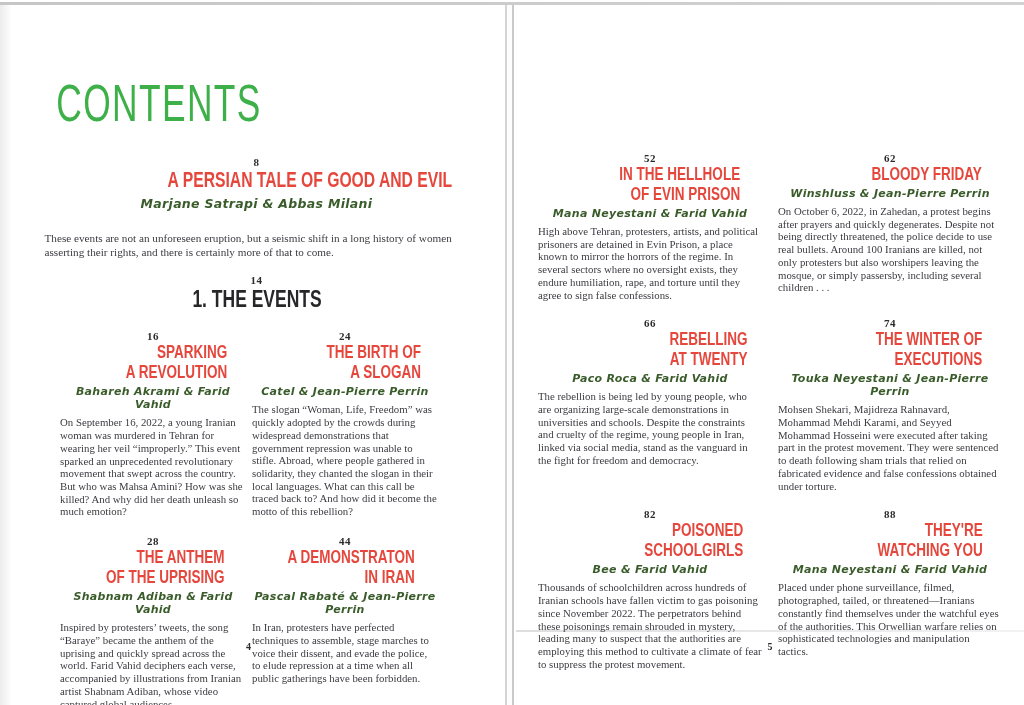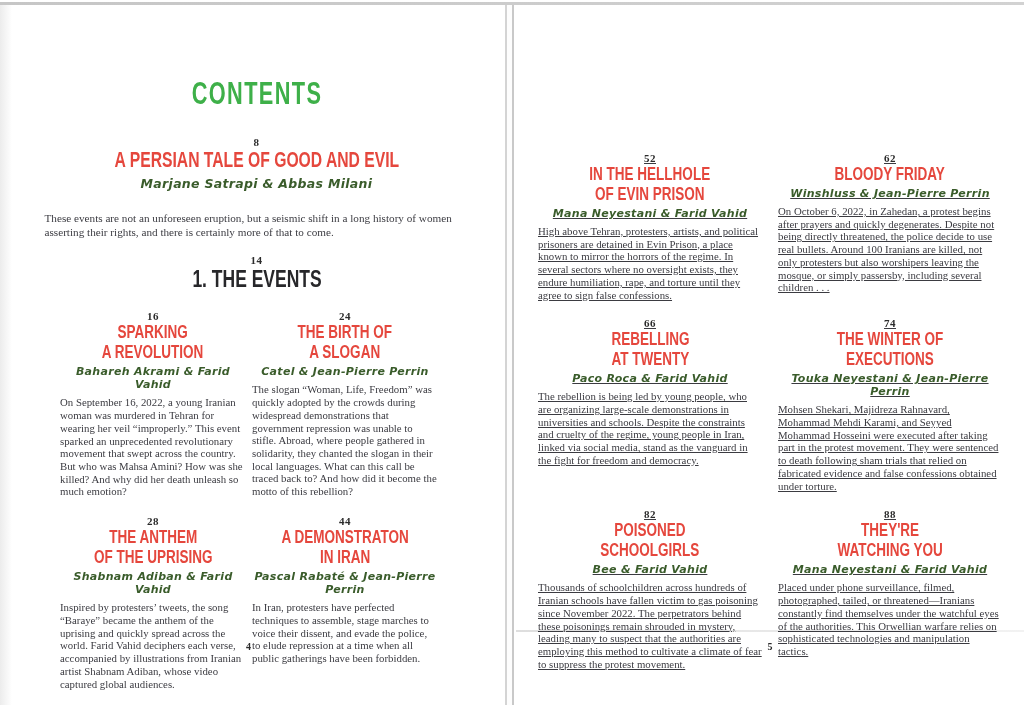--- a/index.html
+++ b/index.html
@@ -34,39 +34,39 @@
   .page-right { left:514px; width:510px; }
 
   .cond {
     display:inline-block;
     transform:scaleX(0.73);
     transform-origin:center top;
     white-space:pre-line;
   }
   h1.contents {
     margin-top:72px;
-    text-align:center;
+    text-align:left;
     font-family:"Liberation Sans", sans-serif;
-    font-weight:700;
-    font-size:32px;
+    font-weight:400;
+    font-size:52px;
     line-height:1.0;
     color:#3eb049;
     letter-spacing:2px;
   }
   h1.contents .cond { transform:scaleX(0.68); }
 
   .num {
     text-align:center;
     font-weight:700;
     font-size:11px;
     color:#2b2b2b;
     letter-spacing:0.5px;
   }
   .red-title {
-    text-align:center;
+    text-align:right;
     font-family:"Liberation Sans", sans-serif;
     font-weight:700;
     color:#e5473d;
     line-height:1.08;
   }
   .authors {
     text-align:center;
     font-family:"DejaVu Sans", sans-serif;
     font-style:italic;
     font-weight:700;
@@ -108,21 +108,20 @@
     column-gap:6px;
     row-gap:17px;
     padding:0 0 0 52px;
   }
   .entries-right {
     margin-top:147px;
     grid-template-columns:224px 224px;
     column-gap:16px;
     row-gap:16px;
     padding:0 0 0 24px;
-    text-decoration:underline;
   }
   .entry .red-title { font-size:18.5px; }
   .entry .desc { margin-top:0; }
 
   .folio {
     position:absolute;
     bottom:48px;
     width:100%;
     text-align:center;
     font-weight:700;

